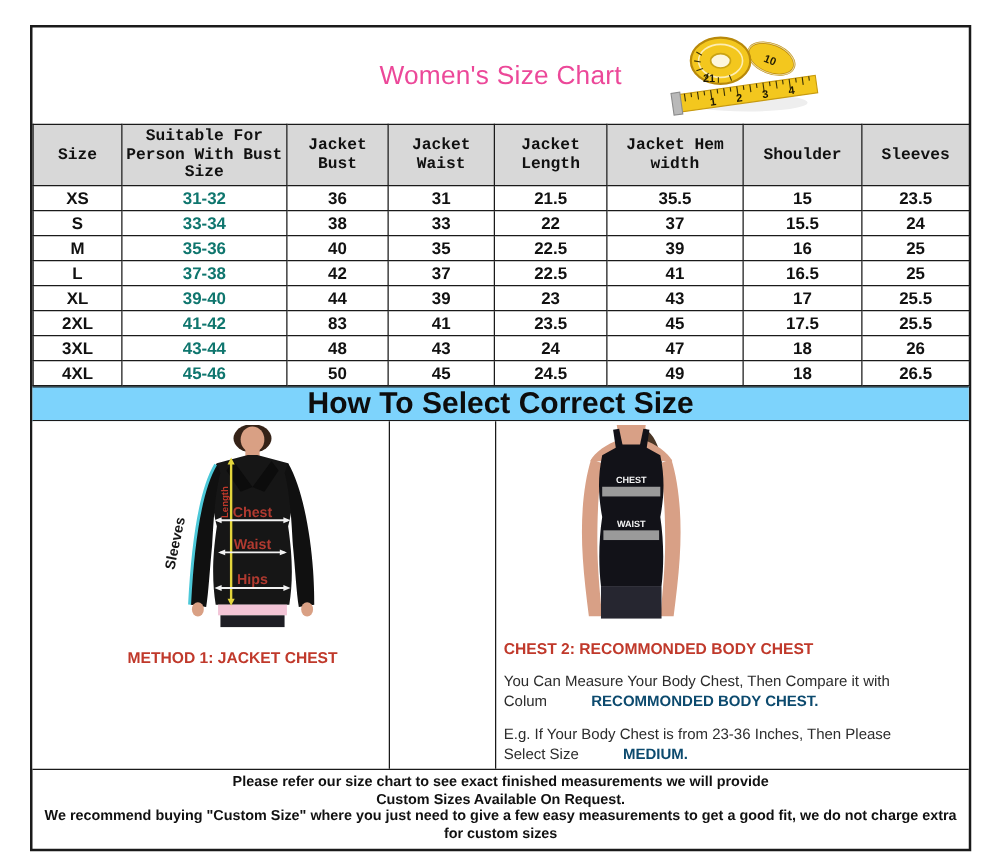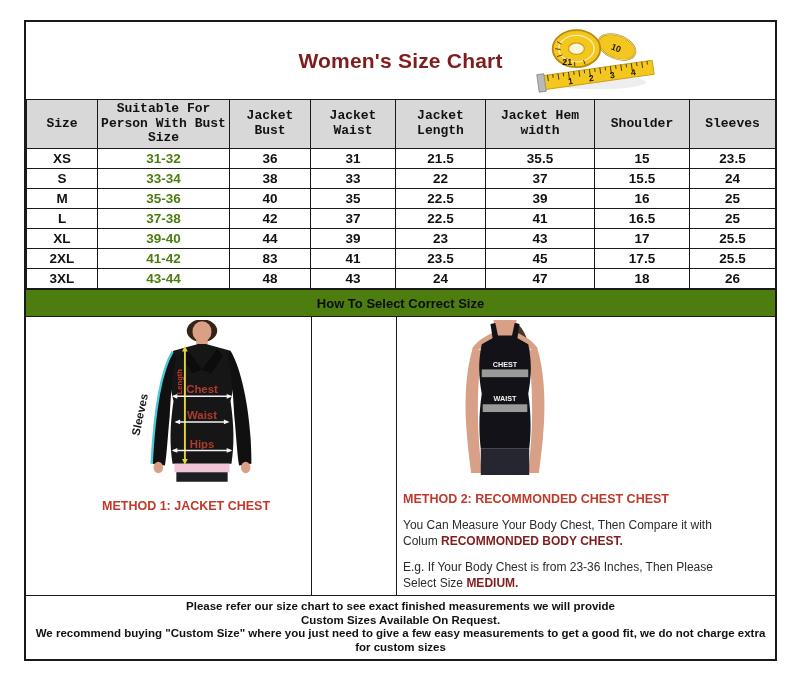--- a/index.html
+++ b/index.html
@@ -1,49 +1,49 @@
 <!DOCTYPE html>
 <html><head>
 <meta charset="utf-8">
 <style>
   html,body{margin:0;padding:0;background:#ffffff;}
   body{width:800px;height:689px;position:relative;font-family:"Liberation Sans",sans-serif;color:#111;}
   .sheet{position:absolute;left:24px;top:20px;width:749px;border:2px solid #1a1a1a;background:#fff;}
 
   
   .title-row{position:relative;height:77px;display:flex;align-items:center;justify-content:center;}
-  .page-title{font-size:21px;font-weight:bold;letter-spacing:.2px;color:#7f1d1d;
+  .page-title{font-size:21px;font-weight:normal;letter-spacing:.2px;color:#ec4899;
               font-family:"Liberation Sans",sans-serif;}
   .tape-wrap{position:absolute;right:100px;top:2px;width:146px;height:74px;}
 
   
   table.size-table{width:100%;border-collapse:collapse;table-layout:fixed;}
   table.size-table th,table.size-table td{border:1.5px solid #1a1a1a;text-align:center;vertical-align:middle;
       font-weight:bold;padding:0;}
   table.size-table th{background:#d8d8d8;height:48px;font-size:13px;line-height:1.15;font-family:Liberation Mono, monospace;}
   table.size-table td{height:19px;font-size:13.5px;background:#fff;}
-  td.red{color:#4d7c0f;}
-
-  
-  .select-bar{height:26px;background:#4d7c0f;border-top:1.5px solid #1a1a1a;border-bottom:1.5px solid #1a1a1a;
-      display:flex;align-items:center;justify-content:center;font-size:13px;font-weight:bold;color:#0d0d0d;}
+  td.red{color:#0f766e;}
+
+  
+  .select-bar{height:26px;background:#7dd3fc;border-top:1.5px solid #1a1a1a;border-bottom:1.5px solid #1a1a1a;
+      display:flex;align-items:center;justify-content:center;font-size:24px;font-weight:bold;color:#0d0d0d;}
 
   
   .methods{display:flex;height:278px;background:#fff;}
   .col-left{width:286px;border-right:1.5px solid #1a1a1a;box-sizing:border-box;}
   .col-mid{width:85px;border-right:1.5px solid #1a1a1a;box-sizing:border-box;}
   .col-right{flex:1;box-sizing:border-box;}
   .jacket-fig{display:block;margin:3px 0 0 100px;}
   .tank-fig{display:block;margin:3px 0 0 40px;}
   .method-block{font-size:12px;line-height:16px;color:#2c2c2c;}
   .col-left .method-block{padding:4px 8px 0 76px;}
   .col-right .method-block{padding:4px 52px 0 6px;}
   .method-heading{color:#c0392b;font-weight:bold;font-size:12.5px;margin:12px 0 10px 0;}
   .method-text{margin:0 0 10px 0;}
-  .red-strong{color:#7f1d1d;font-weight:bold;}
+  .red-strong{color:#0c4a6e;font-weight:bold;margin-left:32px;}
 
   
   .footer{border-top:1.5px solid #1a1a1a;padding:4px 6px 5px 6px;text-align:center;}
   .footer div{font-size:11.5px;font-weight:bold;line-height:13.5px;color:#111;text-align:center;}
 
   svg text{font-family:"Liberation Sans",sans-serif;}
 </style>
 </head>
 <body>
 
@@ -195,20 +195,30 @@
         <tr>
           <td>3XL</td>
           <td class="red">43-44</td>
           <td>48</td>
           <td>43</td>
           <td>24</td>
           <td>47</td>
           <td>18</td>
           <td>26</td>
         </tr>
+        <tr>
+          <td>4XL</td>
+          <td class="red">45-46</td>
+          <td>50</td>
+          <td>45</td>
+          <td>24.5</td>
+          <td>49</td>
+          <td>18</td>
+          <td>26.5</td>
+        </tr>
       </tbody>
   </table>
 
   <div class="select-bar">How To Select Correct Size</div>
 
   <div class="methods">
 
     <div class="col-left">
       <svg class="jacket-fig" viewBox="0 0 160 170" width="152" height="162">
 
@@ -278,21 +288,21 @@
 
         <rect x="45" y="133" width="50" height="27" fill="#262630"></rect>
 
         <text x="70" y="48" text-anchor="middle" font-size="7.5" font-weight="bold" fill="#f5f5f5">CHEST</text>
         <rect x="46" y="51" width="48" height="8" fill="#9a9a9a"></rect>
 
         <text x="70" y="84" text-anchor="middle" font-size="7.5" font-weight="bold" fill="#f5f5f5">WAIST</text>
         <rect x="47" y="87" width="46" height="8" fill="#9a9a9a"></rect>
       </svg>
       <div class="method-block">
-        <p class="method-heading">METHOD 2: RECOMMONDED CHEST CHEST</p>
+        <p class="method-heading">CHEST 2: RECOMMONDED BODY CHEST</p>
         <p class="method-text"><span>You Can Measure Your Body Chest, Then Compare it with Colum </span><span class="red-strong">RECOMMONDED BODY CHEST.</span></p>
         <p class="method-text"><span>E.g. If Your Body Chest is from 23-36 Inches, Then Please Select Size </span><span class="red-strong">MEDIUM.</span></p>
       </div>
     </div>
   </div>
 
   <div class="footer">
     <div>Please refer our size chart to see exact finished measurements we will provide</div>
     <div>Custom Sizes Available On Request.</div>
     <div>We recommend buying "Custom Size" where you just need to give a few easy measurements to get a good fit, we do not charge extra for custom sizes</div>

